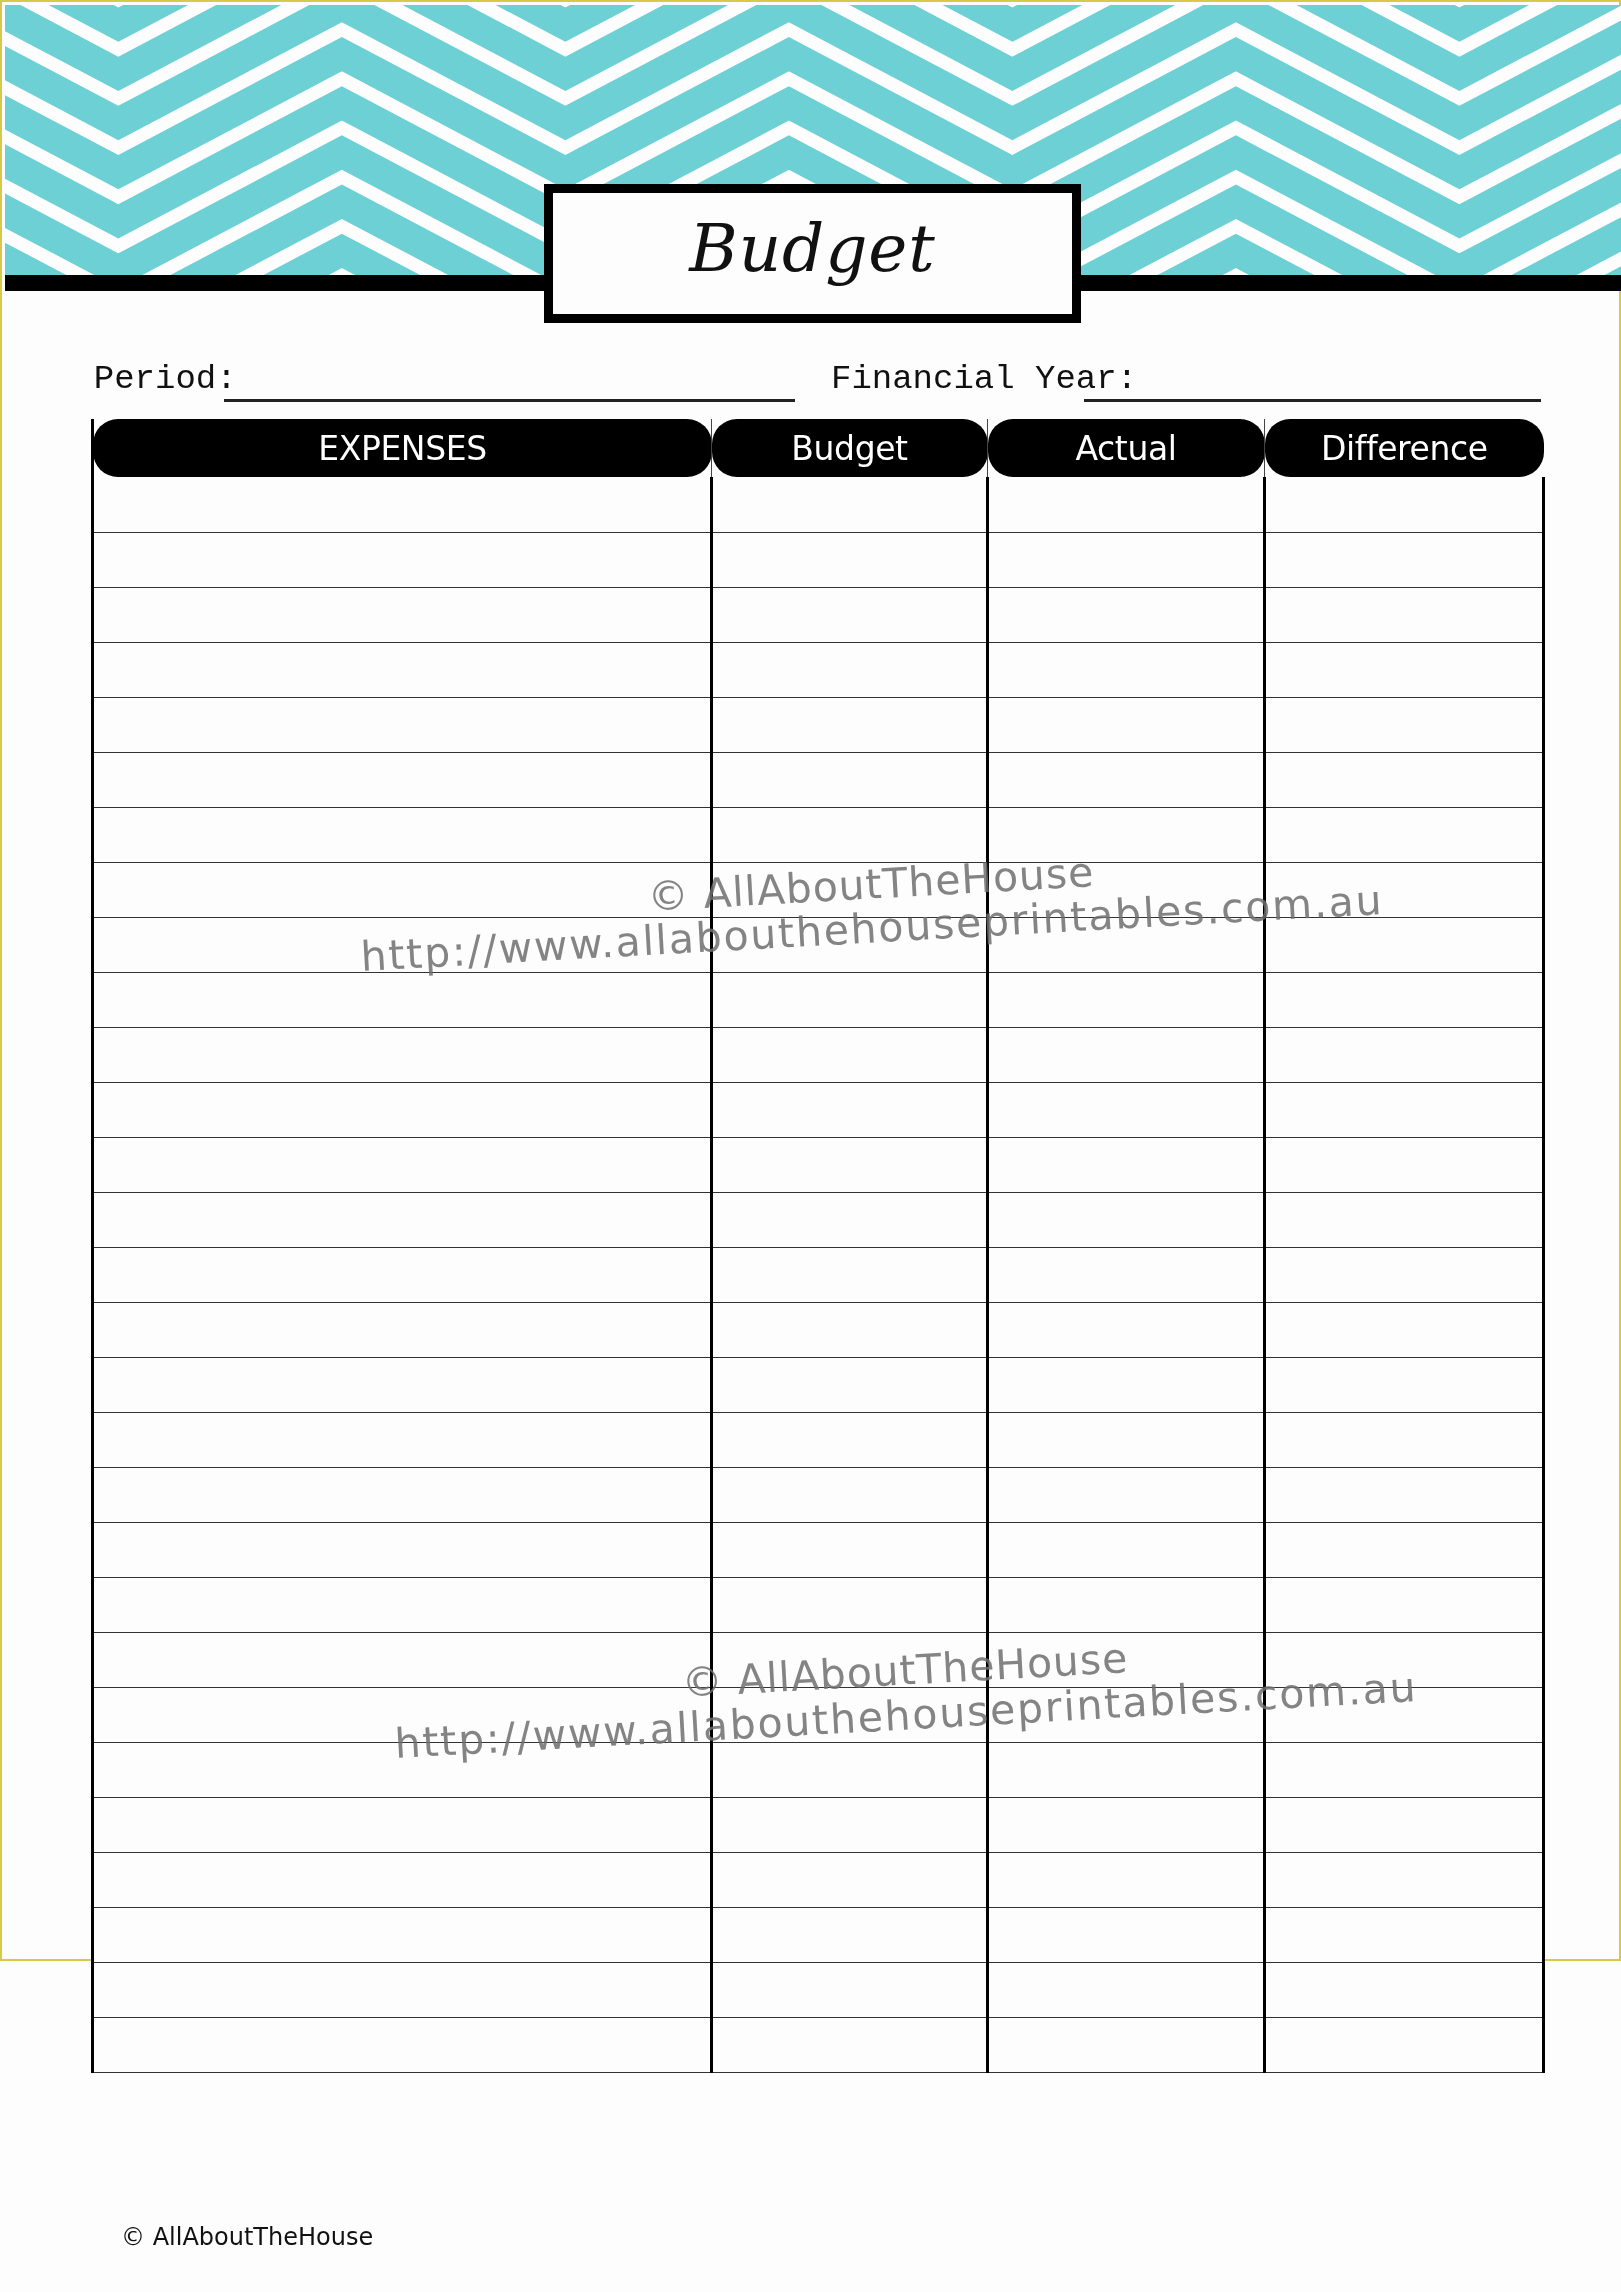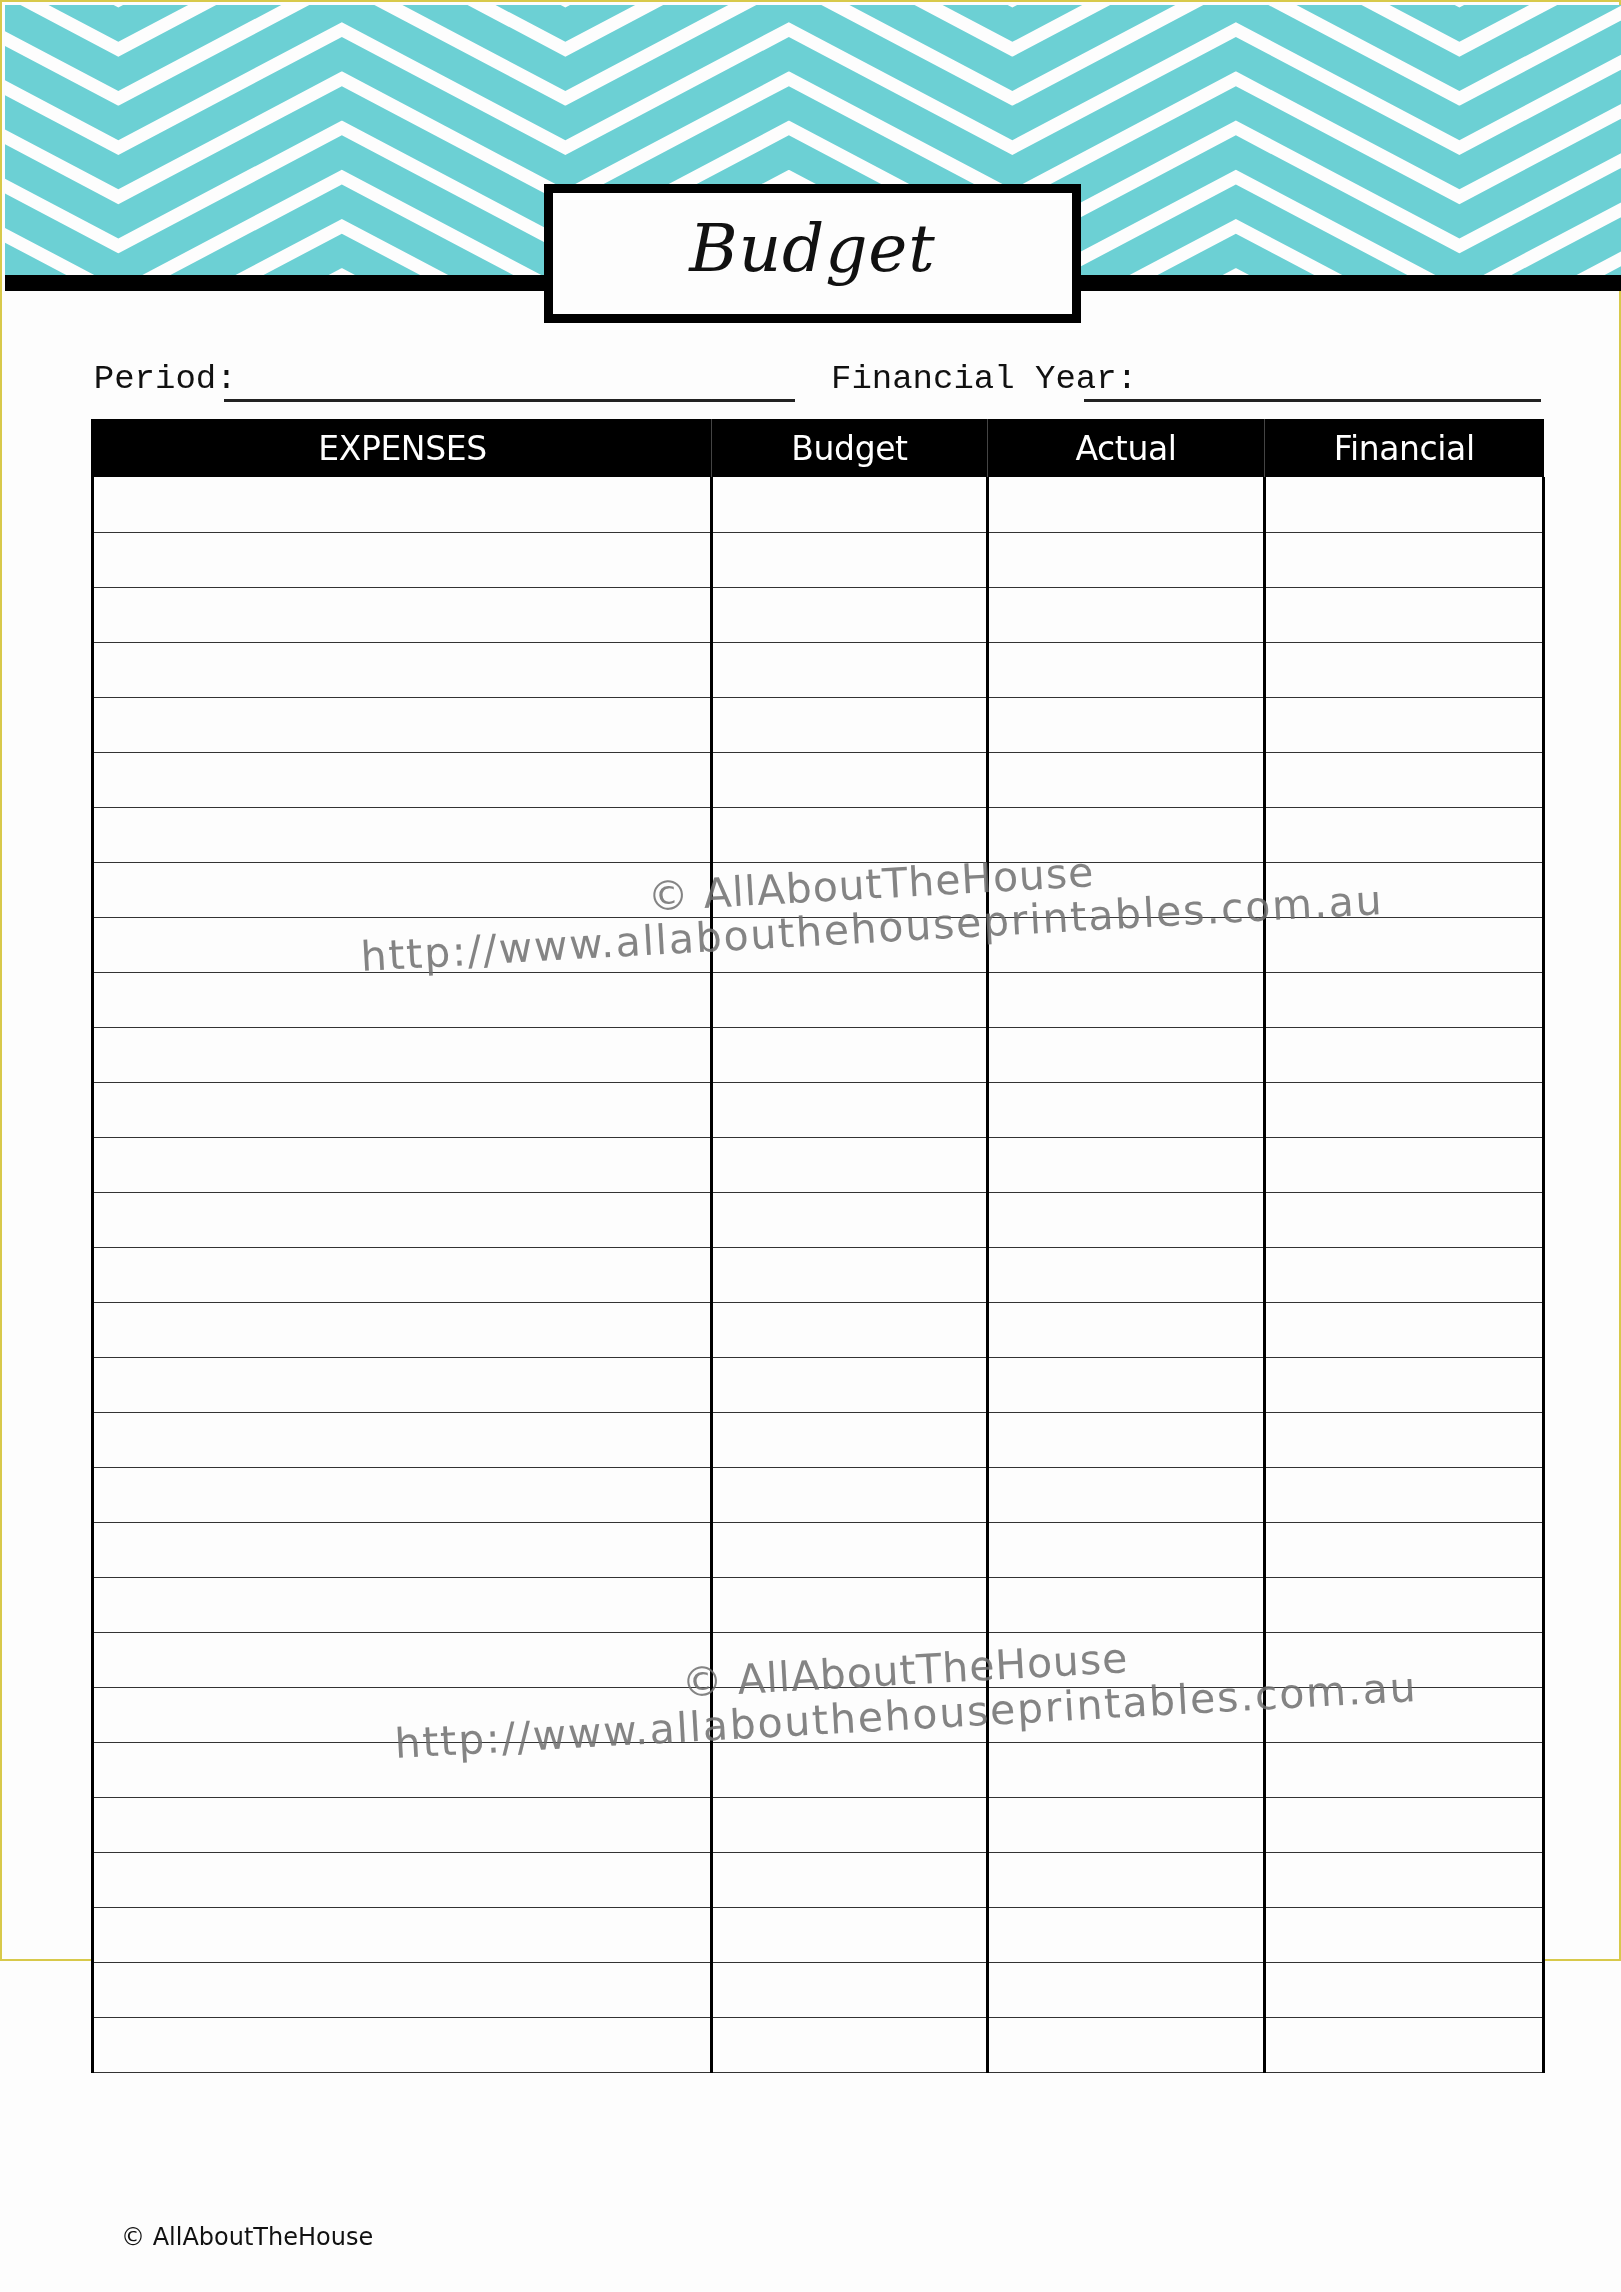--- a/index.html
+++ b/index.html
@@ -44,20 +44,21 @@
   
   .budget-table {
     position: absolute; left: 89px; top: 417px; width: 1451px;
     border-collapse: collapse; table-layout: fixed;
   }
   .budget-table th {
     background: #000; color: #fff; height: 58px;
     font-family: "DejaVu Sans", sans-serif; font-weight: normal;
     font-size: 33px; letter-spacing: -0.4px;
     border-left: 1.8px solid #444;
+    border-radius: 25px;
   }
   .budget-table th:first-child { border-left: 3.6px solid #000; }
   .budget-table td {
     height: 55px; border-left: 3.6px solid #000; border-bottom: 1.8px solid #333;
     background: #fdfdfd; padding: 0;
   }
   .budget-table td:last-child { border-right: 3.6px solid #000; }
   .budget-table td.label-cell {
     text-align: right; padding-right: 14.3px;
     font-family: "DejaVu Sans", sans-serif; font-size: 33px; color: #000;
@@ -135,21 +136,21 @@
       <col style="width:619px">
       <col style="width:276px">
       <col style="width:277px">
       <col style="width:279px">
     </colgroup>
     <thead>
       <tr>
         <th>EXPENSES</th>
         <th>Budget</th>
         <th>Actual</th>
-        <th>Financial</th>
+        <th>Difference</th>
       </tr>
     </thead>
     <tbody id="table-body">
         <tr>
           <td></td>
           <td></td>
           <td></td>
           <td></td>
         </tr>
         <tr>

